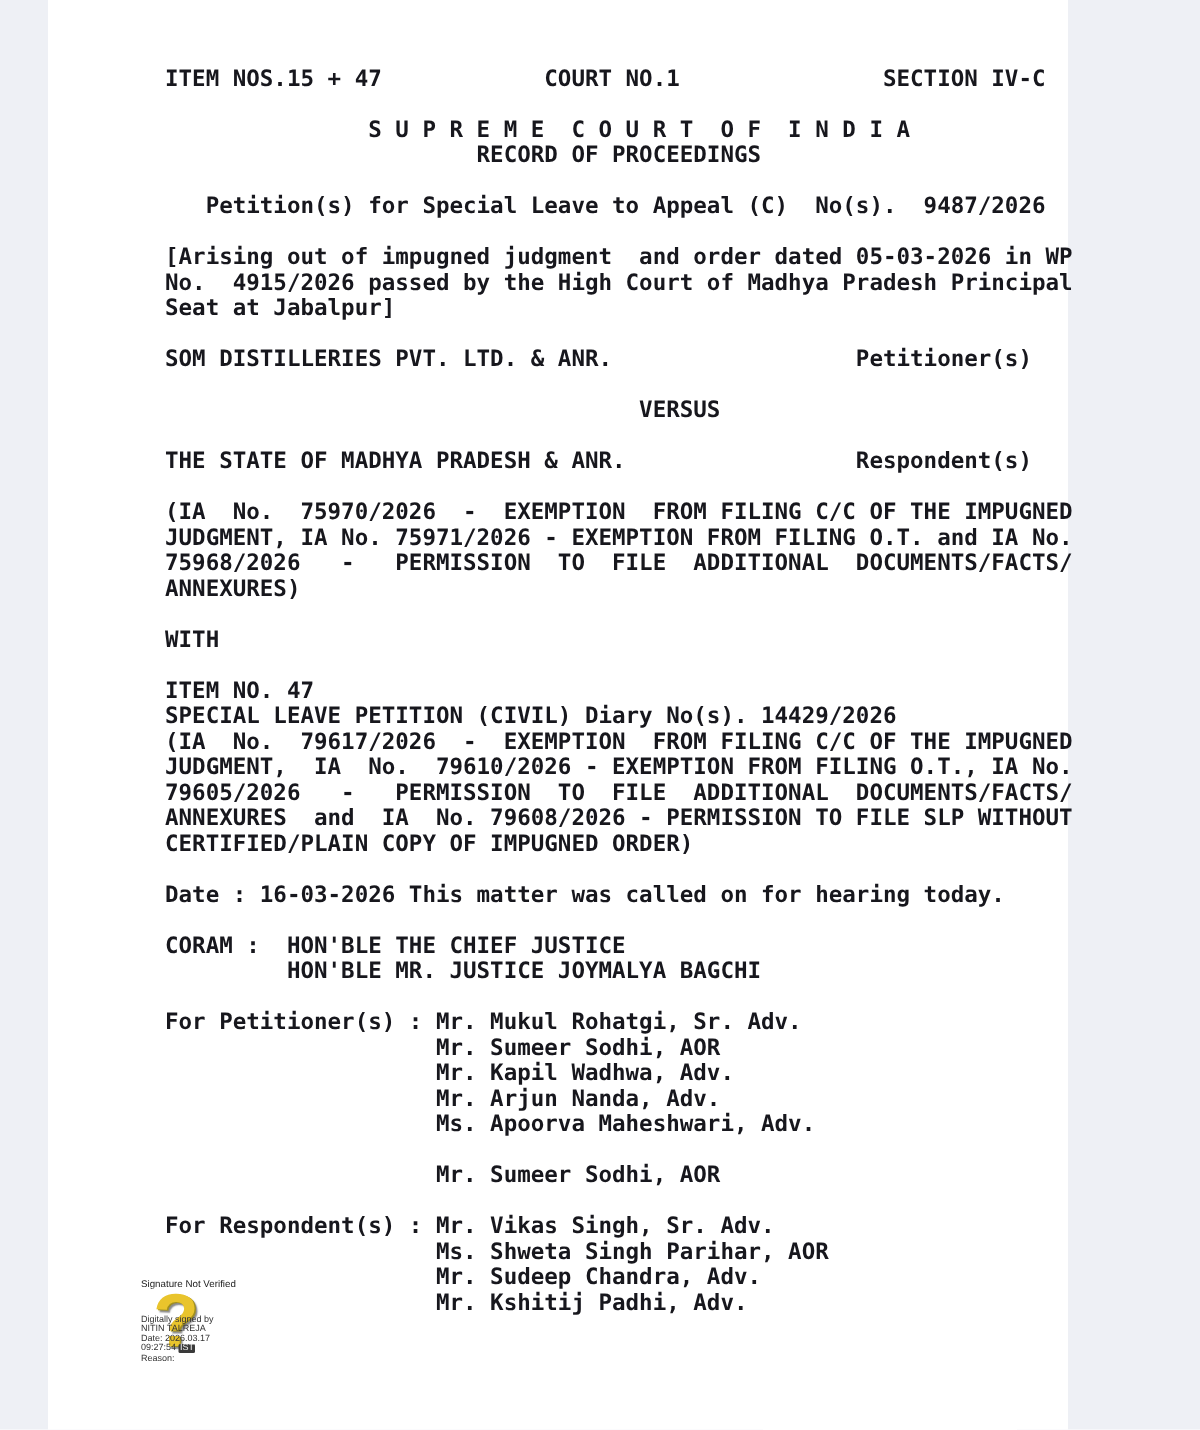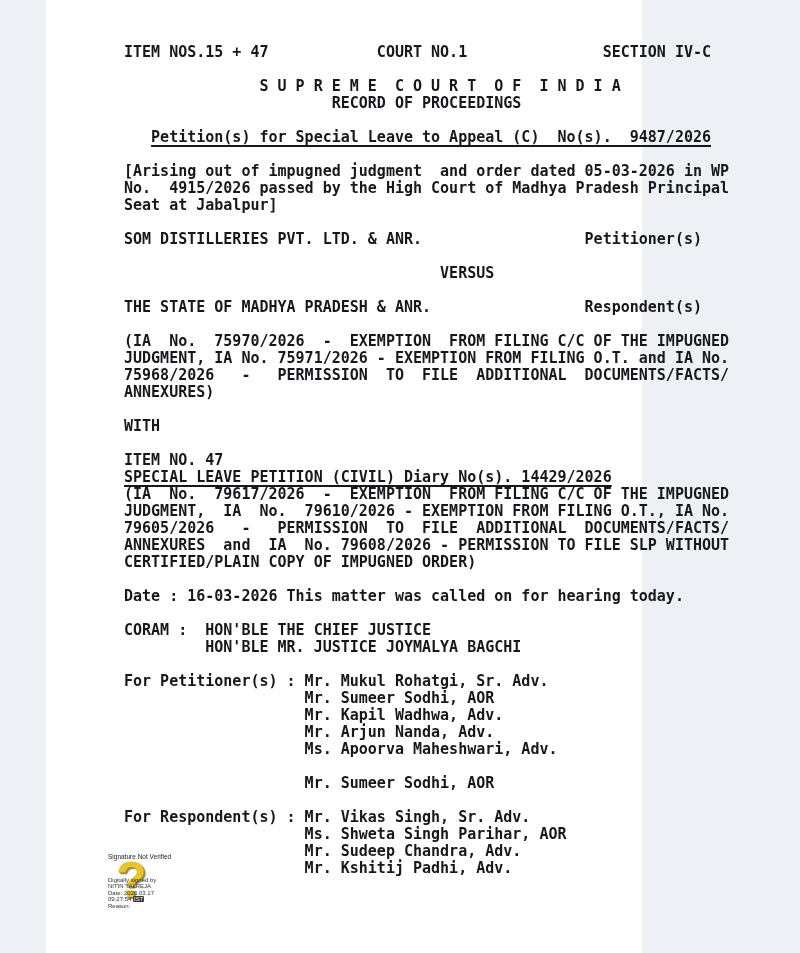--- a/index.html
+++ b/index.html
@@ -4,36 +4,35 @@
 <style>
   html,body{margin:0;padding:0;}
   body{
     width:800px;height:953px;
     background:#eef0f5;
     font-family:"DejaVu Sans Mono", monospace;
     position:relative;
     overflow:hidden;
   }
   .page{
-    position:absolute;left:46px;top:0;
-    width:596px;height:953px;
+    position:absolute;left:32px;top:0;
+    width:680px;height:953px;
     background:#ffffff;
   }
   .doc{
     position:absolute;left:78px;top:44px;
     font-family:"DejaVu Sans Mono", monospace;
     font-size:15px;line-height:17px;
     font-weight:bold;
     color:#17171d;
     white-space:pre;
     letter-spacing:0;
   }
   .line{min-height:17px;}
   .uline{
-    text-decoration:underline;
     text-decoration-thickness:1.5px;
     text-underline-offset:3px;
   }
   .stamp{
     position:absolute;left:62px;top:853px;
     width:110px;height:62px;
     font-family:"Liberation Sans", sans-serif;
     color:#2b2b2b;
   }
   .stamp .qmark{

